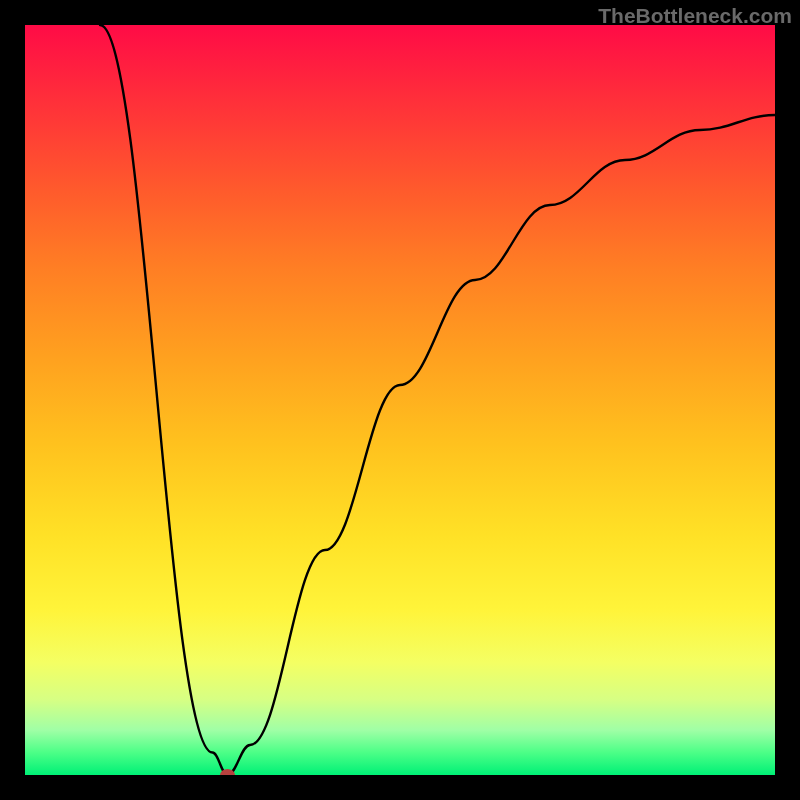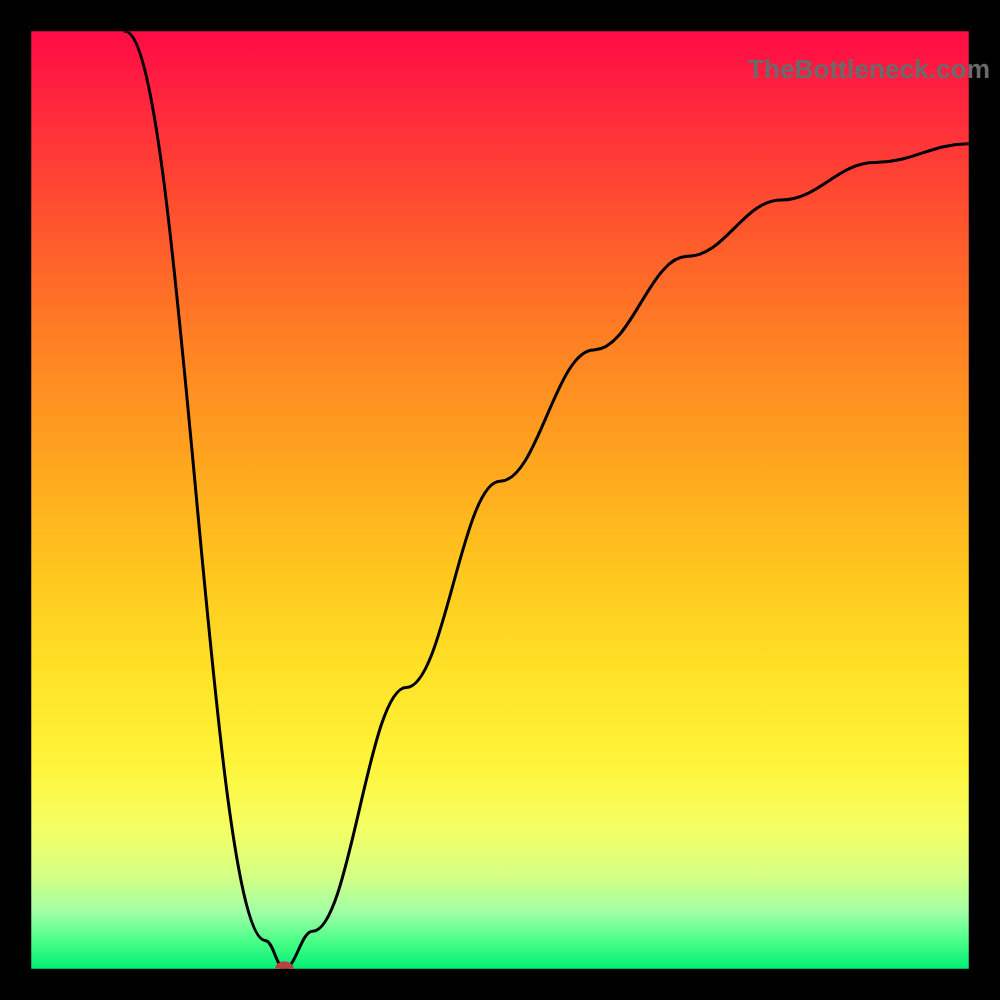--- a/index.html
+++ b/index.html
@@ -47,21 +47,20 @@
     inset: 0;
   }
 
   .watermark {
     position: absolute;
     top: 4px;
     right: 8px;
     font-size: 21px;
     font-weight: 600;
     color: #6a6a6a;
-    margin-top: 40px;
   }
 </style>
 </head>
 <body>
 
 <div class="outer">
 
   <div class="plot-frame">
     <div class="plot-area"></div>
 

